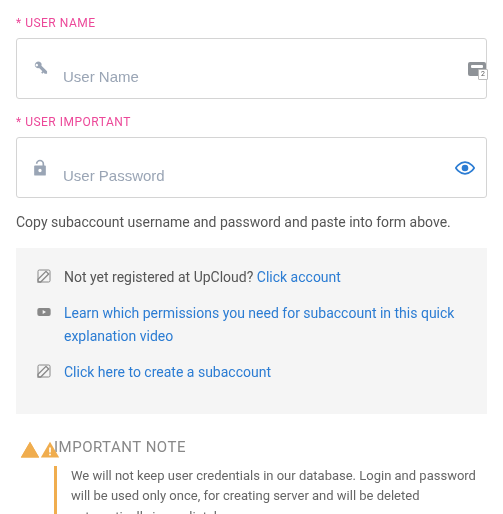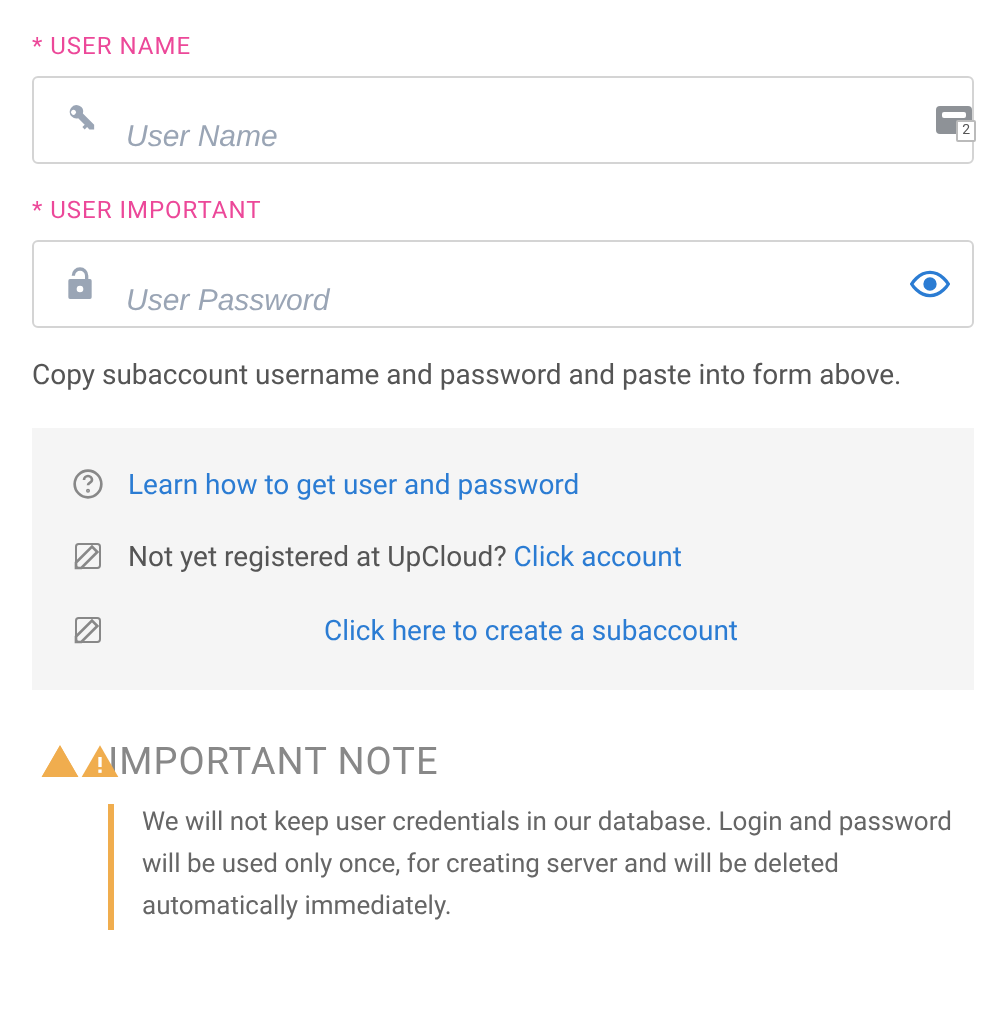--- a/index.html
+++ b/index.html
@@ -21,28 +21,27 @@
       letter-spacing: 0.5px;
       margin-bottom: 8px;
       display: block;
     }
     .input-wrapper {
       position: relative;
       margin-bottom: 16px;
     }
     .input-field {
       width: 100%;
-      height: 44px;
+      height: 61px;
       border: 1px solid #d4d4d4;
       border-radius: 3px;
       padding: 16px 40px 0 46px;
       font-size: 15px;
       color: #333;
       outline: none;
-      font-style: italic;
     }
     .input-field::placeholder {
       color: #9aa5b5;
     }
     .input-icon-left {
       position: absolute;
       left: 14px;
       top: 50%;
       transform: translateY(-50%);
       width: 20px;
@@ -76,22 +75,21 @@
       margin-bottom: 24px;
     }
     .info-item {
       display: flex;
       align-items: flex-start;
       gap: 12px;
       margin-bottom: 14px;
       line-height: 1.6;
     }
     .info-item:last-child {
-      margin-bottom: 0;
-      text-align: center;
+      margin-bottom: 12px;
     }
     .info-icon {
       flex-shrink: 0;
       width: 16px;
       height: 16px;
       margin-top: 2px;
       display: flex;
       align-items: center;
       justify-content: center;
     }
@@ -114,21 +112,21 @@
     .note-icon-wrap {
       flex-shrink: 0;
       width: 20px;
       height: 20px;
       margin-top: 2px;
     }
     .note-content {
       flex: 1;
     }
     .note-title {
-      font-size: 19px;
+      font-size: 15px;
       font-weight: 400;
       color: #888;
       letter-spacing: 0.5px;
       margin-bottom: 10px;
     }
     .note-body {
       border-left: 3px solid #f0ad4e;
       padding-left: 14px;
       font-size: 13px;
       color: #666;
@@ -197,45 +195,44 @@
     <svg width="20" height="20" viewBox="0 0 24 24" fill="none" stroke="#2b7cd3" stroke-width="2">
         <path d="M1 12s4-7 11-7 11 7 11 7-4 7-11 7S1 12 1 12z"></path>
         <circle cx="12" cy="12" r="3" fill="#2b7cd3"></circle>
       </svg>
   </span>
 </div>
 
 <p class="help-text">Copy subaccount username and password and paste into form above.</p>
 
 <div class="info-box">
-  <div class="info-item">
-    <span class="info-icon">
-      <svg width="16" height="16" viewBox="0 0 24 24" fill="none" stroke="#888" stroke-width="2">
-          <circle cx="12" cy="12" r="10"></circle>
-          <path d="M9 9a3 3 0 0 1 6 0c0 2-3 2-3 4"></path>
-          <circle cx="12" cy="17" r="0.5" fill="#888"></circle>
-        </svg>
-    </span>
-    <div class="info-text">
-      <a class="link">Learn how to get user and password</a>
-    </div>
-  </div>
 
   <div class="info-item">
     <span class="info-icon">
       <svg width="16" height="16" viewBox="0 0 24 24" fill="none" stroke="#888" stroke-width="2">
           <path d="M3 17v4h4L19 9l-4-4L3 17z"></path>
           <rect x="3" y="3" width="18" height="18" rx="2" stroke="#888" fill="none" stroke-width="1.5"></rect>
         </svg>
     </span>
     <div class="info-text">
       <span>Not yet registered at UpCloud? </span><a class="link">Click account</a>
     </div>
   </div>
 
+  <div class="info-item">
+    <span class="info-icon">
+      <svg width="16" height="16" viewBox="0 0 24 24" fill="#888">
+          <rect x="2" y="6" width="20" height="12" rx="3"></rect>
+          <path d="M10 9l5 3-5 3z" fill="#f5f5f5"></path>
+        </svg>
+    </span>
+    <div class="info-text">
+      <a class="link">Learn which permissions you need for subaccount in this quick explanation video</a>
+    </div>
+  </div>
 
   <div class="info-item">
     <span class="info-icon">
       <svg width="16" height="16" viewBox="0 0 24 24" fill="none" stroke="#888" stroke-width="2">
           <path d="M3 17v4h4L19 9l-4-4L3 17z"></path>
           <rect x="3" y="3" width="18" height="18" rx="2" stroke="#888" fill="none" stroke-width="1.5"></rect>
         </svg>
     </span>
     <div class="info-text">
       <a class="link">Click here to create a subaccount</a>

